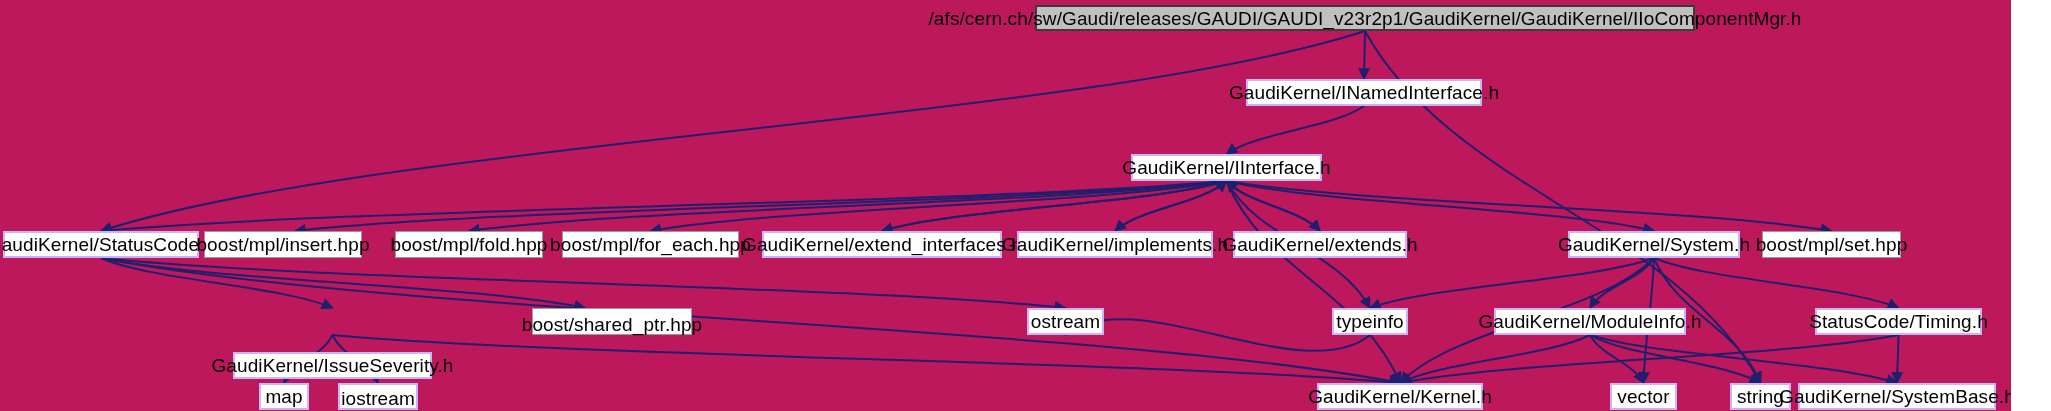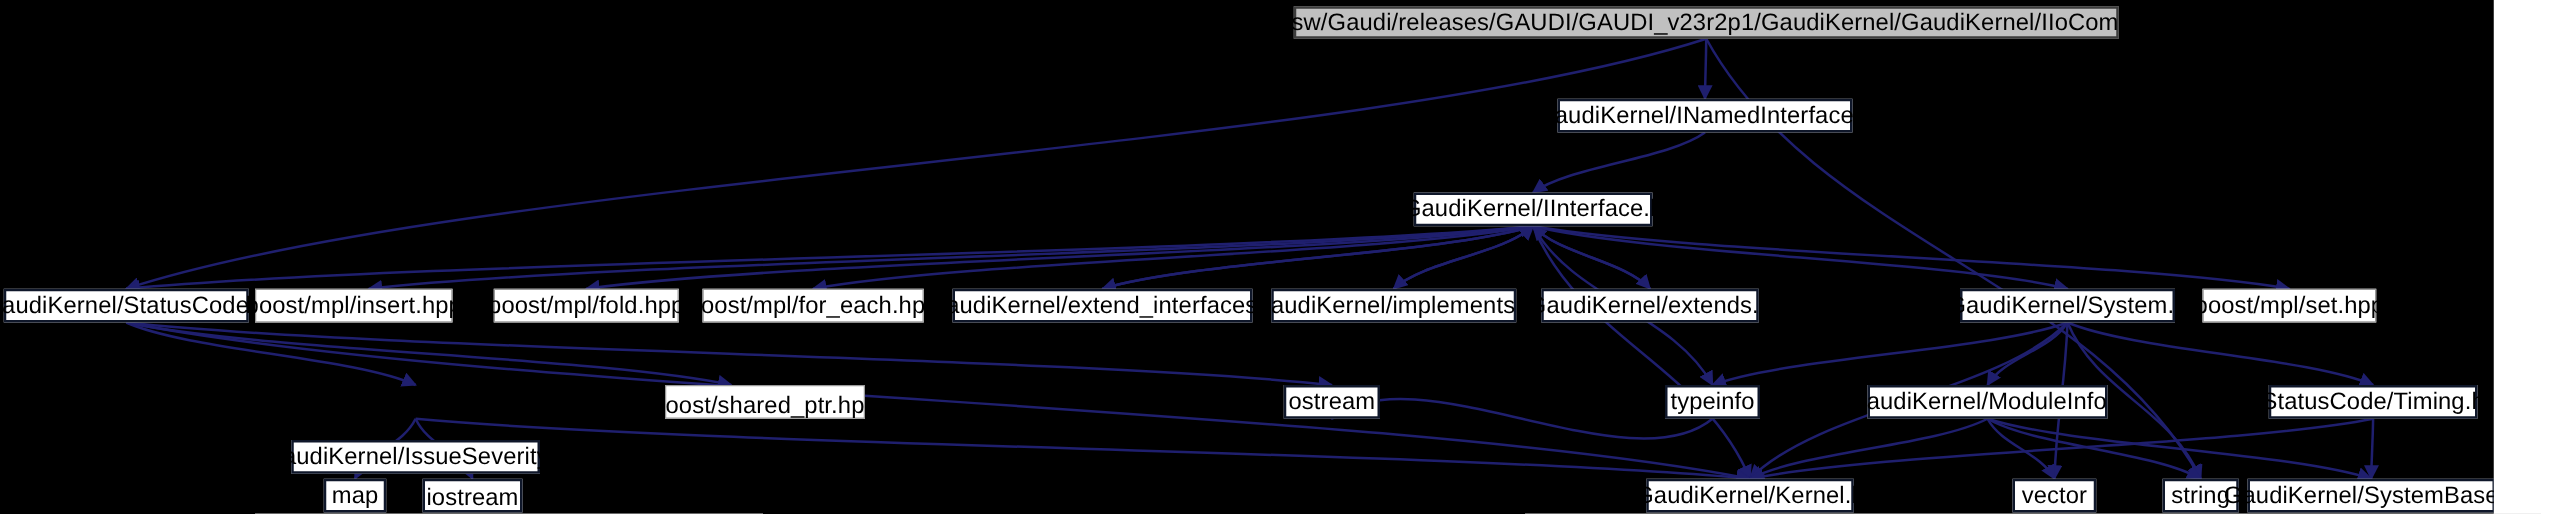--- a/index.html
+++ b/index.html
@@ -4,23 +4,24 @@
 <style>
   html, body {
     margin: 0;
     padding: 0;
     background: #ffffff;
   }
   #graph-root {
     position: relative;
     width: 1995px;
     height: 411px;
-    background: #000000;
+    background: #be185d;
     font-family: "Liberation Sans", sans-serif;
     overflow: hidden;
+    padding-left: 16px;
   }
   #graph-svg {
     position: absolute;
     left: 0;
     top: 0;
     width: 2051px;
     height: 411px;
   }
   .edge {
     fill: none;
@@ -35,21 +36,21 @@
     justify-content: center;
     background: #ffffff;
     border: 1px solid #9a9a9a;
     color: #000000;
     font-size: 19px;
     line-height: 1;
     white-space: nowrap;
     letter-spacing: 0.1px;
   }
   .node-box.bold {
-    border: 2px solid #0f172a;
+    border: 2px solid #c4b5fd;
   }
   .node-box.root {
     background: #c0c0c0;
     border: 2px solid #3c3c3c;
   }
   .node-label {
     padding: 0 9px;
     pointer-events: none;
   }
 </style>

